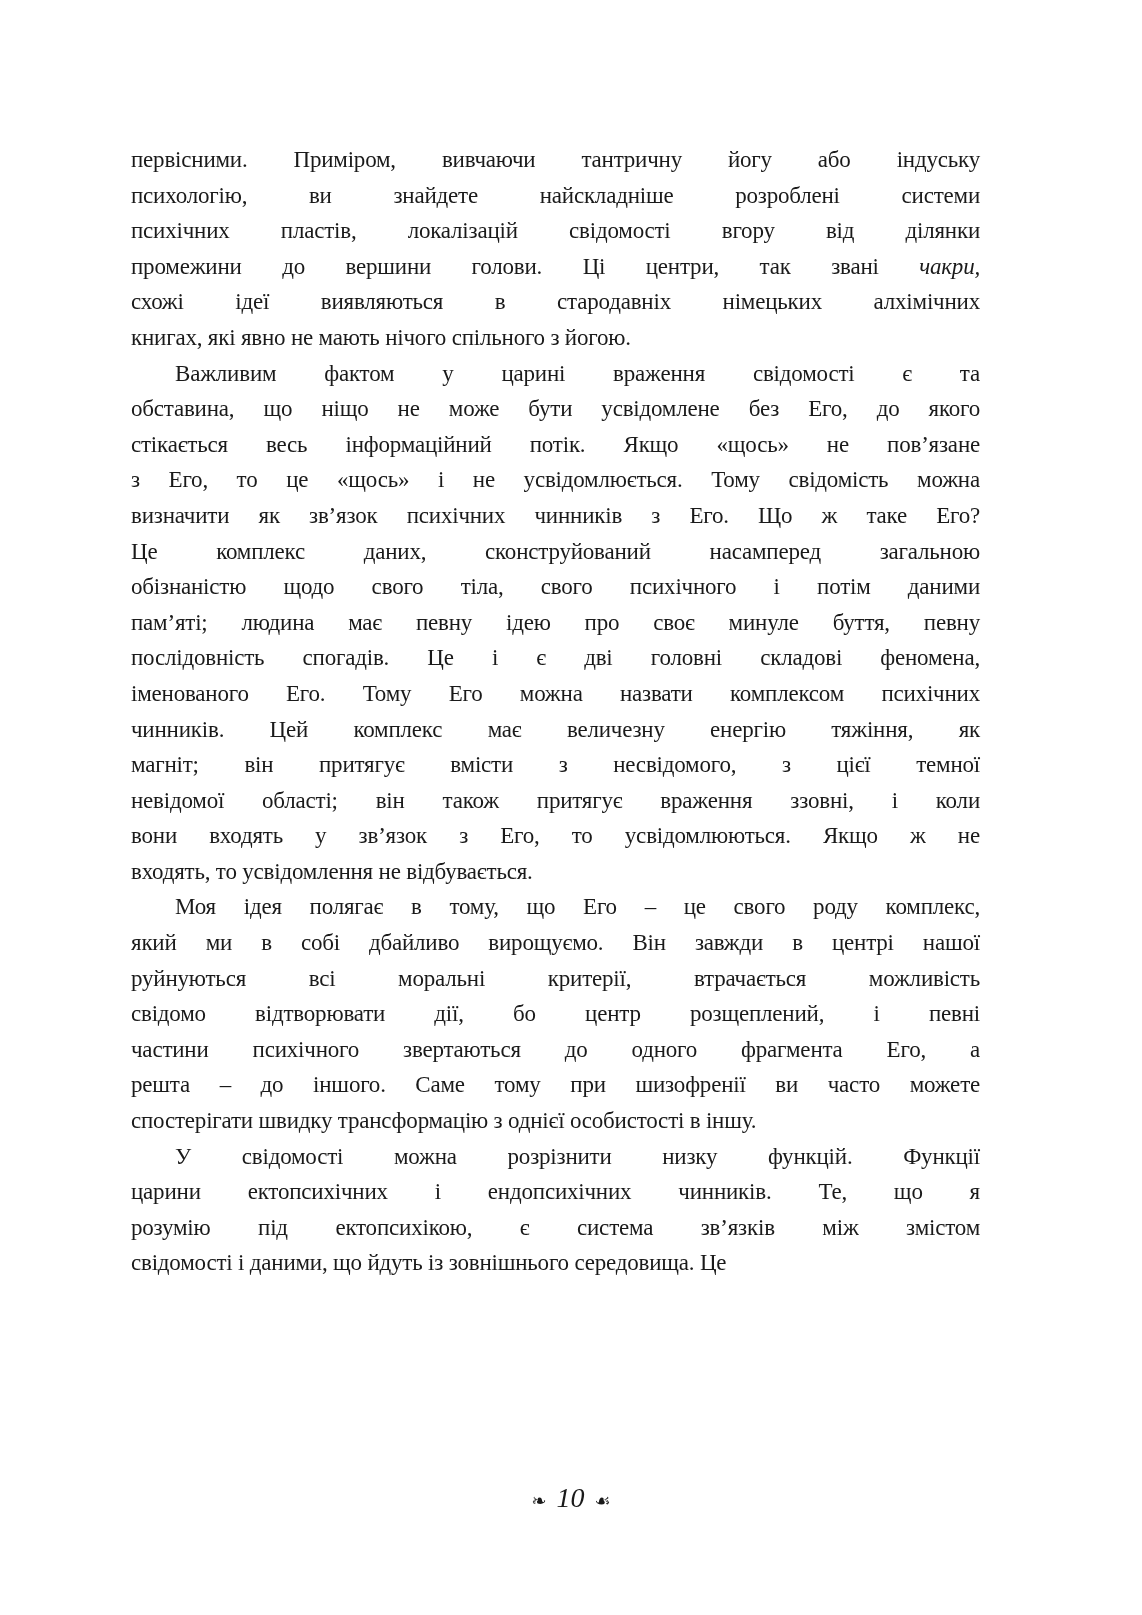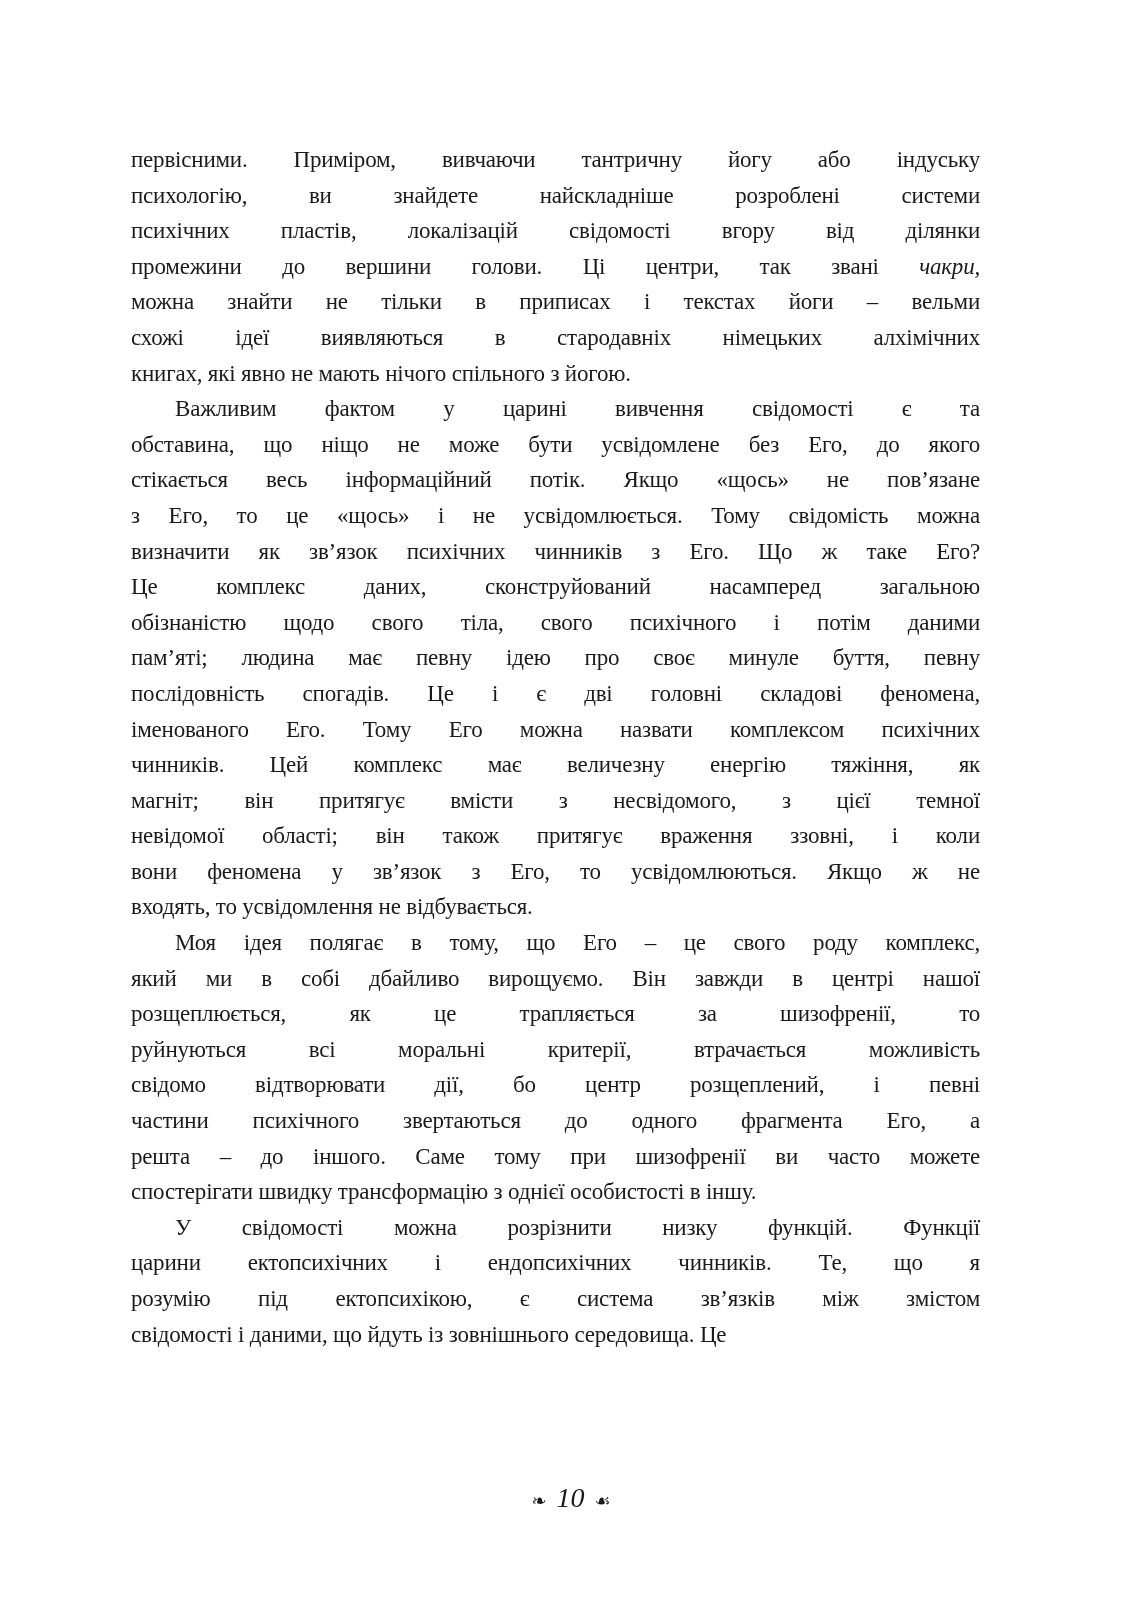--- a/index.html
+++ b/index.html
@@ -26,45 +26,43 @@
   </style>
 </head>
 <body>
 
 <div class="page" id="page-body">
     <div>
       <span class="line">первісними. Приміром, вивчаючи тантричну йогу або індуську</span>
       <span class="line">психологію, ви знайдете найскладніше розроблені системи</span>
       <span class="line">психічних пластів, локалізацій свідомості вгору від ділянки</span>
       <span class="line"><span>промежини до вершини голови. Ці центри, так звані </span><span class="it">чакри,</span></span>
-      <span class="line">можна знайти не тільки в приписах і текстах йоги – вельми</span>
       <span class="line">схожі ідеї виявляються в стародавніх німецьких алхімічних</span>
       <span class="line last">книгах, які явно не мають нічого спільного з йогою.</span>
     </div>
     <div>
-      <span class="line indent">Важливим фактом у царині вивчення свідомості є та</span>
+      <span class="line indent">Важливим фактом у царині враження свідомості є та</span>
       <span class="line">обставина, що ніщо не може бути усвідомлене без Его, до якого</span>
       <span class="line">стікається весь інформаційний потік. Якщо «щось» не пов’язане</span>
       <span class="line">з Его, то це «щось» і не усвідомлюється. Тому свідомість можна</span>
       <span class="line">визначити як зв’язок психічних чинників з Его. Що ж таке Его?</span>
       <span class="line">Це комплекс даних, сконструйований насамперед загальною</span>
       <span class="line">обізнаністю щодо свого тіла, свого психічного і потім даними</span>
       <span class="line">пам’яті; людина має певну ідею про своє минуле буття, певну</span>
       <span class="line">послідовність спогадів. Це і є дві головні складові феномена,</span>
       <span class="line">іменованого Его. Тому Его можна назвати комплексом психічних</span>
       <span class="line">чинників. Цей комплекс має величезну енергію тяжіння, як</span>
       <span class="line">магніт; він притягує вмісти з несвідомого, з цієї темної</span>
       <span class="line">невідомої області; він також притягує враження ззовні, і коли</span>
-      <span class="line">вони феномена у зв’язок з Его, то усвідомлюються. Якщо ж не</span>
+      <span class="line">вони входять у зв’язок з Его, то усвідомлюються. Якщо ж не</span>
       <span class="line last">входять, то усвідомлення не відбувається.</span>
     </div>
     <div>
       <span class="line indent">Моя ідея полягає в тому, що Его – це свого роду комплекс,</span>
       <span class="line">який ми в собі дбайливо вирощуємо. Він завжди в центрі нашої</span>
-      <span class="line">розщеплюється, як це трапляється за шизофренії, то</span>
       <span class="line">руйнуються всі моральні критерії, втрачається можливість</span>
       <span class="line">свідомо відтворювати дії, бо центр розщеплений, і певні</span>
       <span class="line">частини психічного звертаються до одного фрагмента Его, а</span>
       <span class="line">решта – до іншого. Саме тому при шизофренії ви часто можете</span>
       <span class="line last">спостерігати швидку трансформацію з однієї особистості в іншу.</span>
     </div>
     <div>
       <span class="line indent">У свідомості можна розрізнити низку функцій. Функції</span>
       <span class="line">царини ектопсихічних і ендопсихічних чинників. Те, що я</span>
       <span class="line">розумію під ектопсихікою, є система зв’язків між змістом</span>

